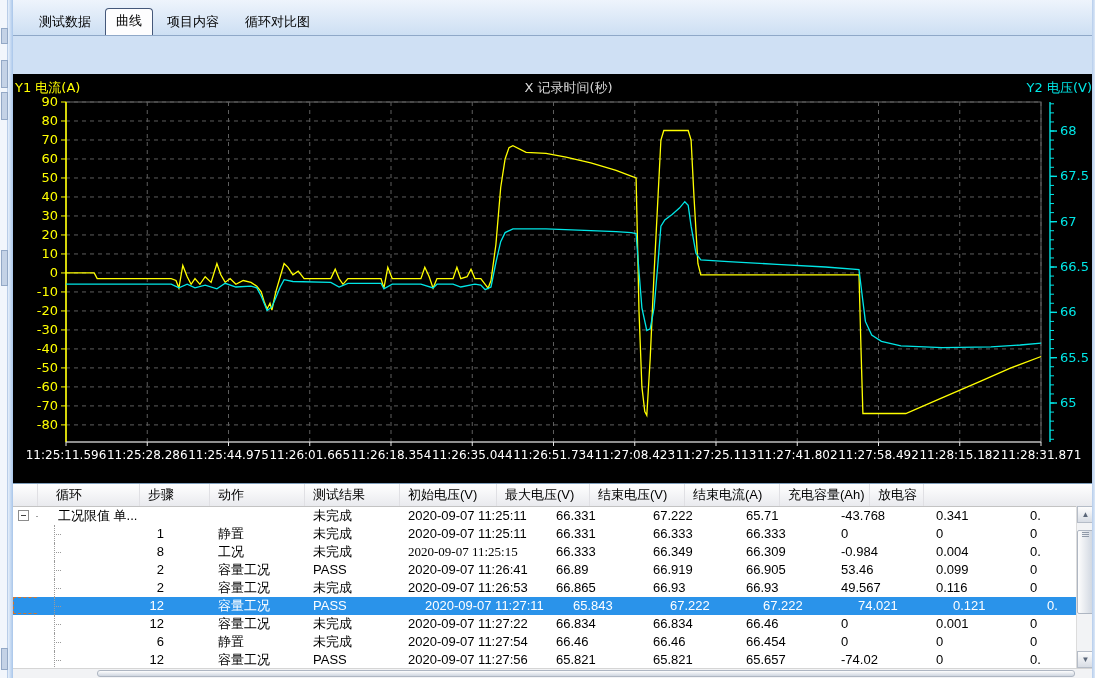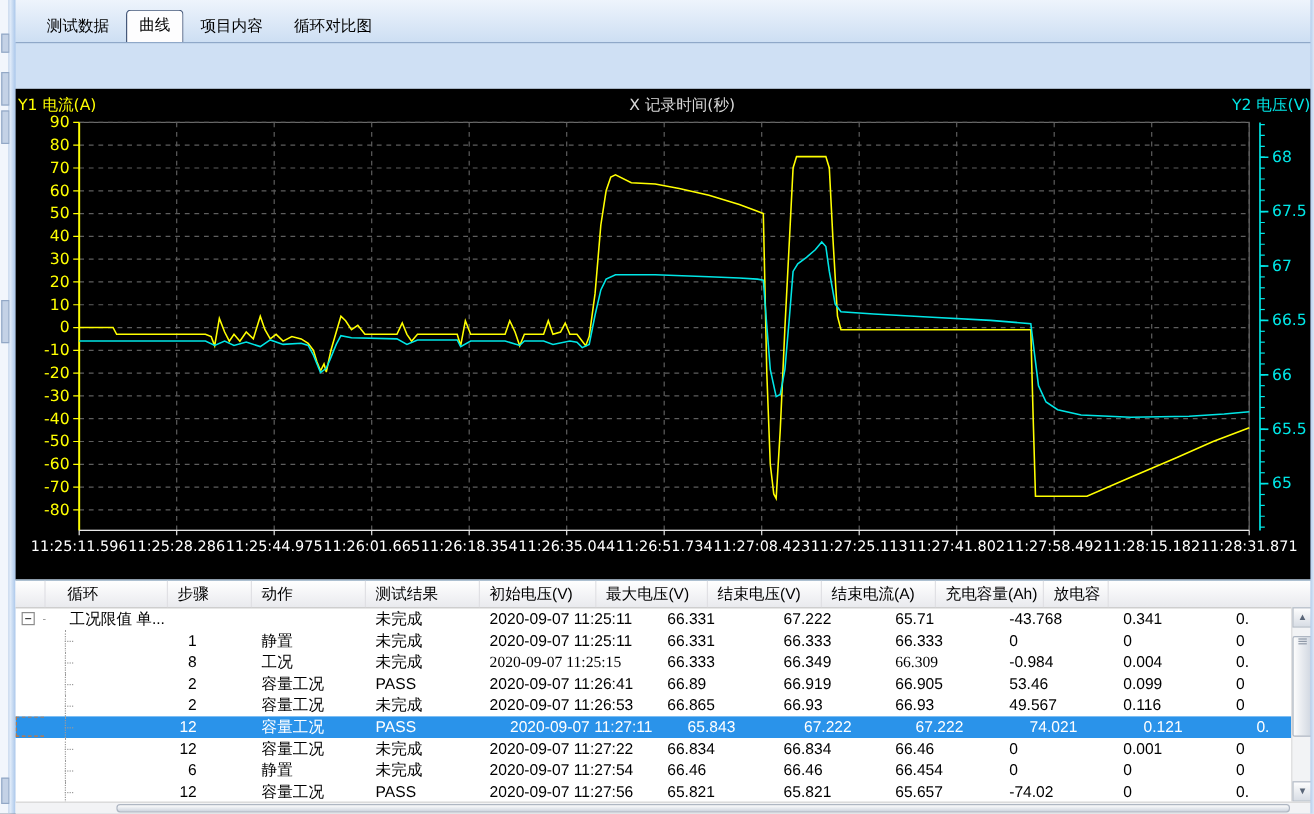--- a/index.html
+++ b/index.html
@@ -285,21 +285,21 @@
         </div>
         <div class="trow">
           <div class="td gutter" style="width: 25px;"></div>
           <div class="td tree-child" style="width: 102px;"></div>
           <div class="td step" style="width: 70px;">8</div>
           <div class="td" style="width: 95px;">工况</div>
           <div class="td" style="width: 95px;">未完成</div>
           <div class="td" style="width: 148px; font-family: Liberation Serif, serif;">2020-09-07 11:25:15</div>
           <div class="td" style="width: 97px;">66.333</div>
           <div class="td" style="width: 93px;">66.349</div>
-          <div class="td" style="width: 95px; font-family: Liberation Serif, serif;">66.309</div>
+          <div class="td" style="width: 95px;">66.309</div>
           <div class="td" style="width: 95px;">-0.984</div>
           <div class="td" style="width: 90px;">0.004</div>
           <div class="td" style="width: 54px; padding-left: 12px;">0.</div>
         </div>
         <div class="trow">
           <div class="td gutter" style="width: 25px;"></div>
           <div class="td tree-child" style="width: 102px;"></div>
           <div class="td step" style="width: 70px;">2</div>
           <div class="td" style="width: 95px;">容量工况</div>
           <div class="td" style="width: 95px;">PASS</div>

